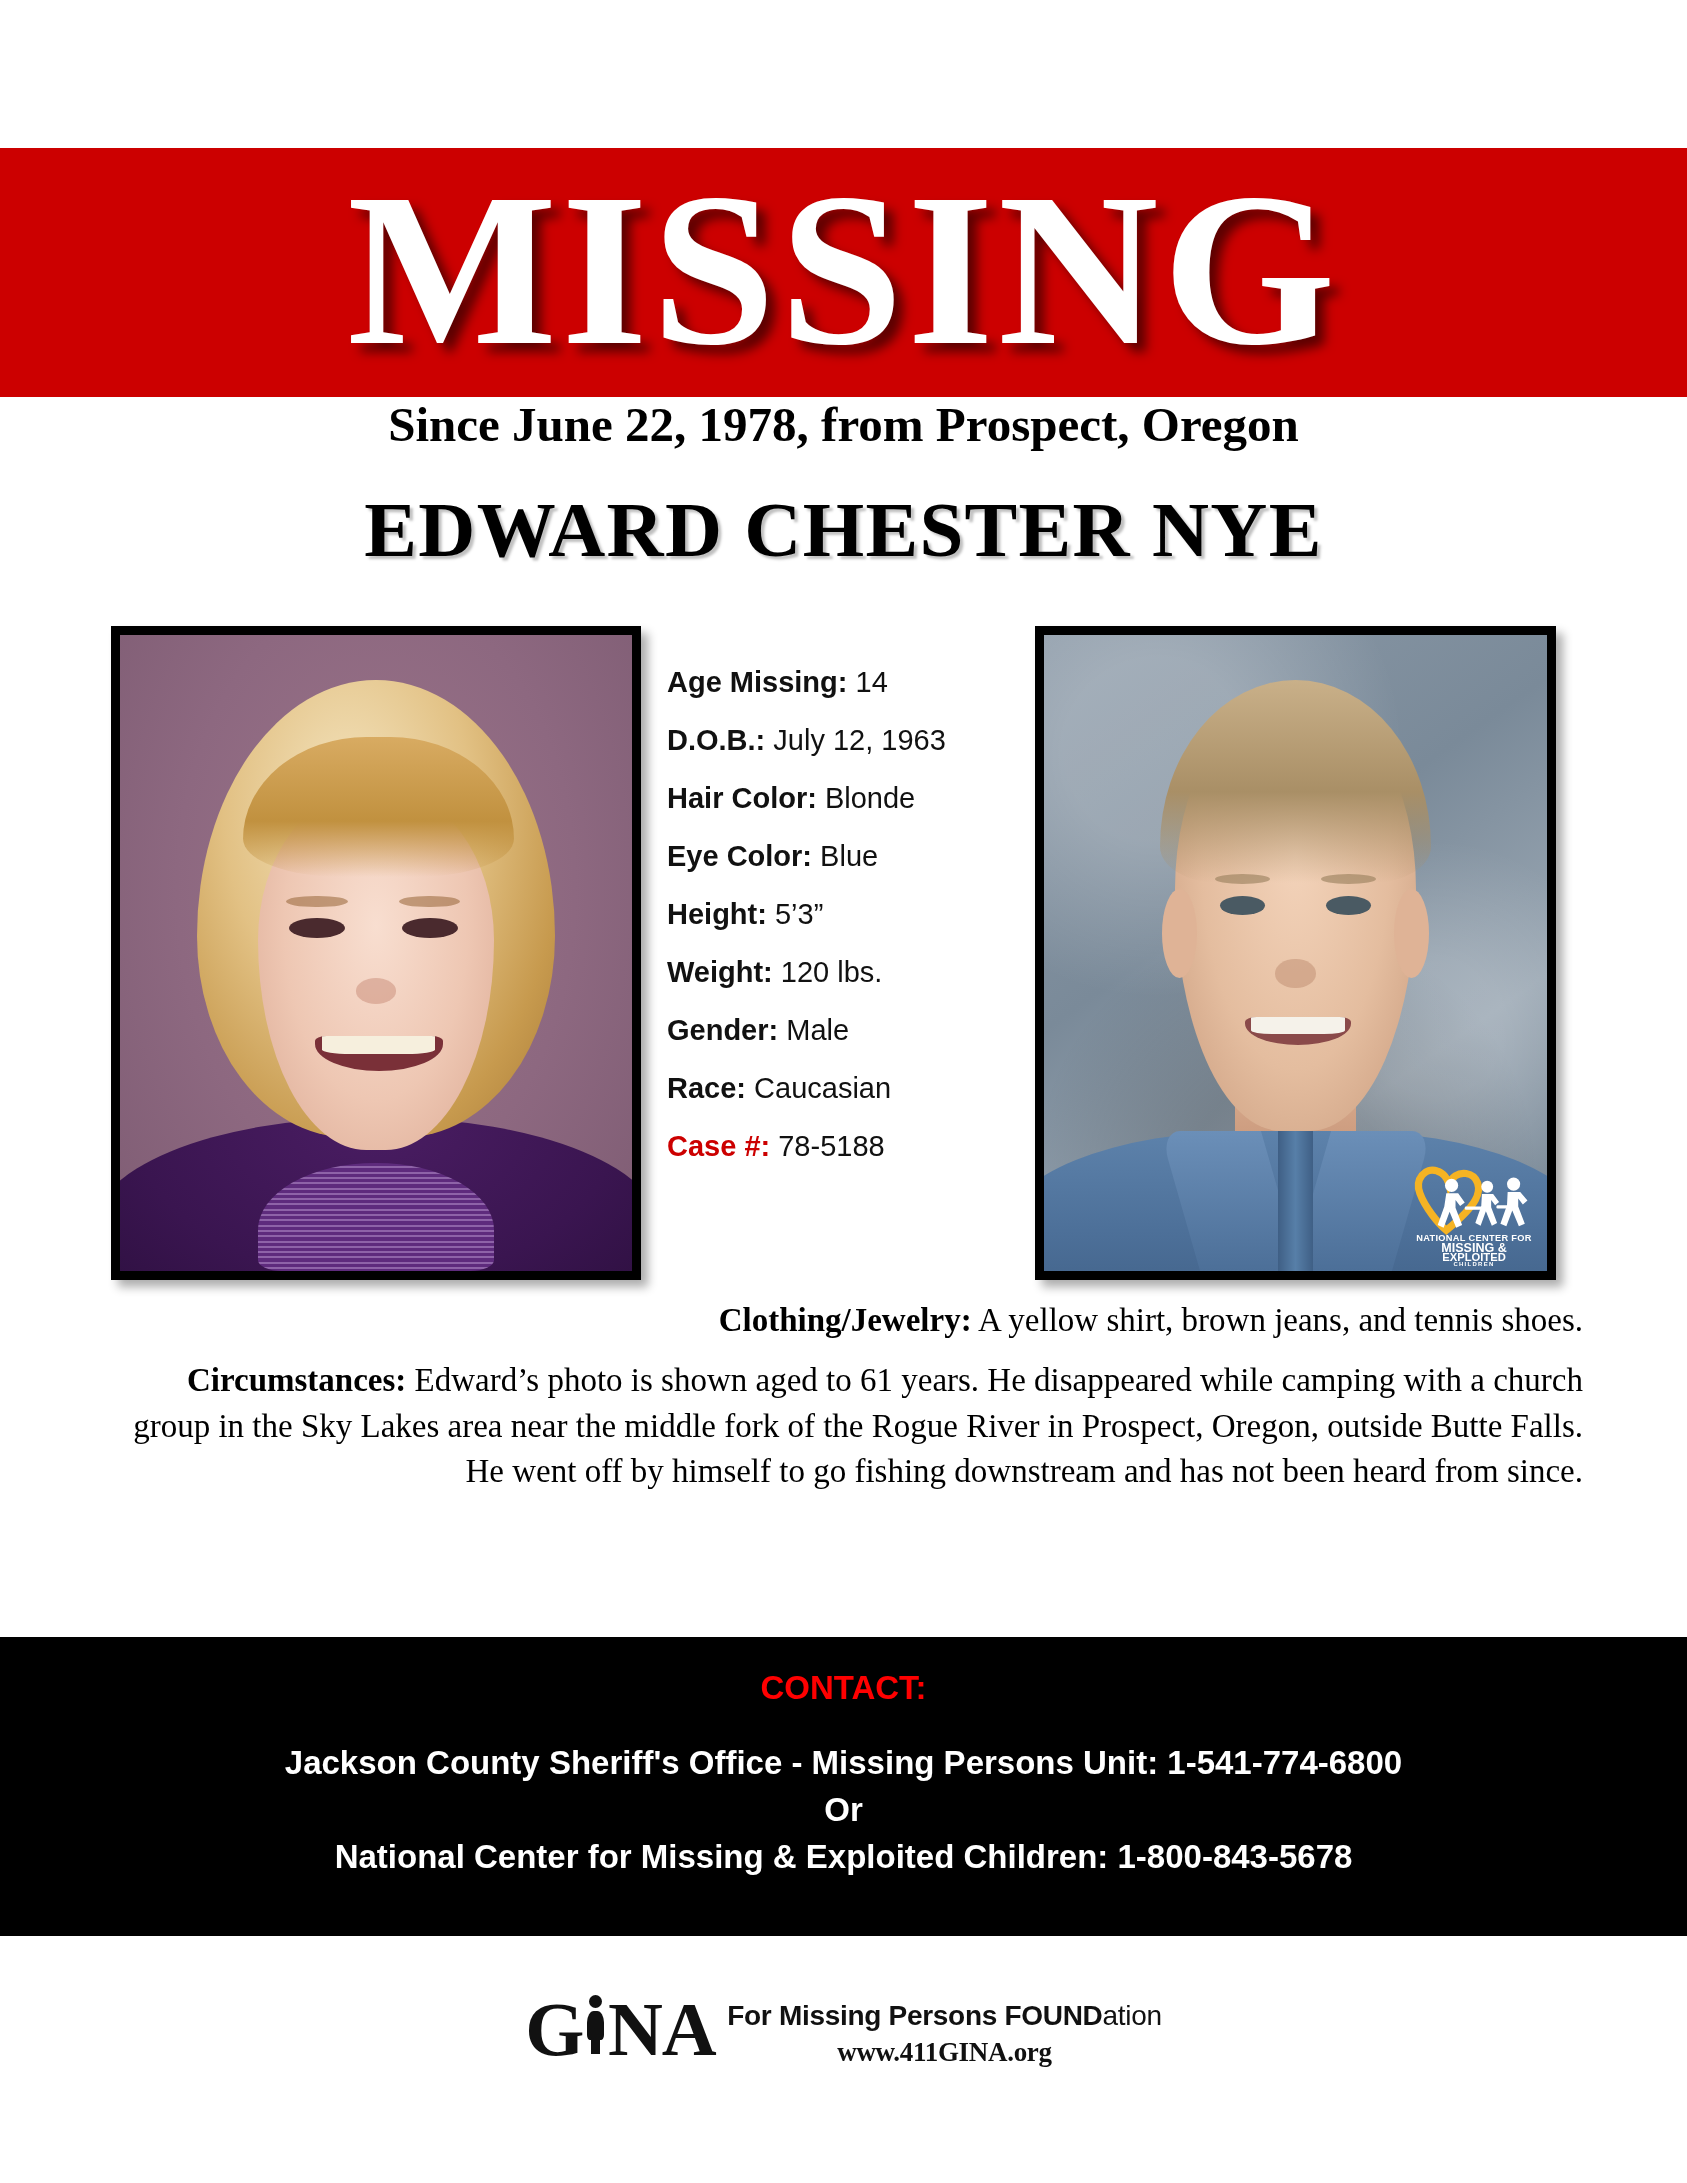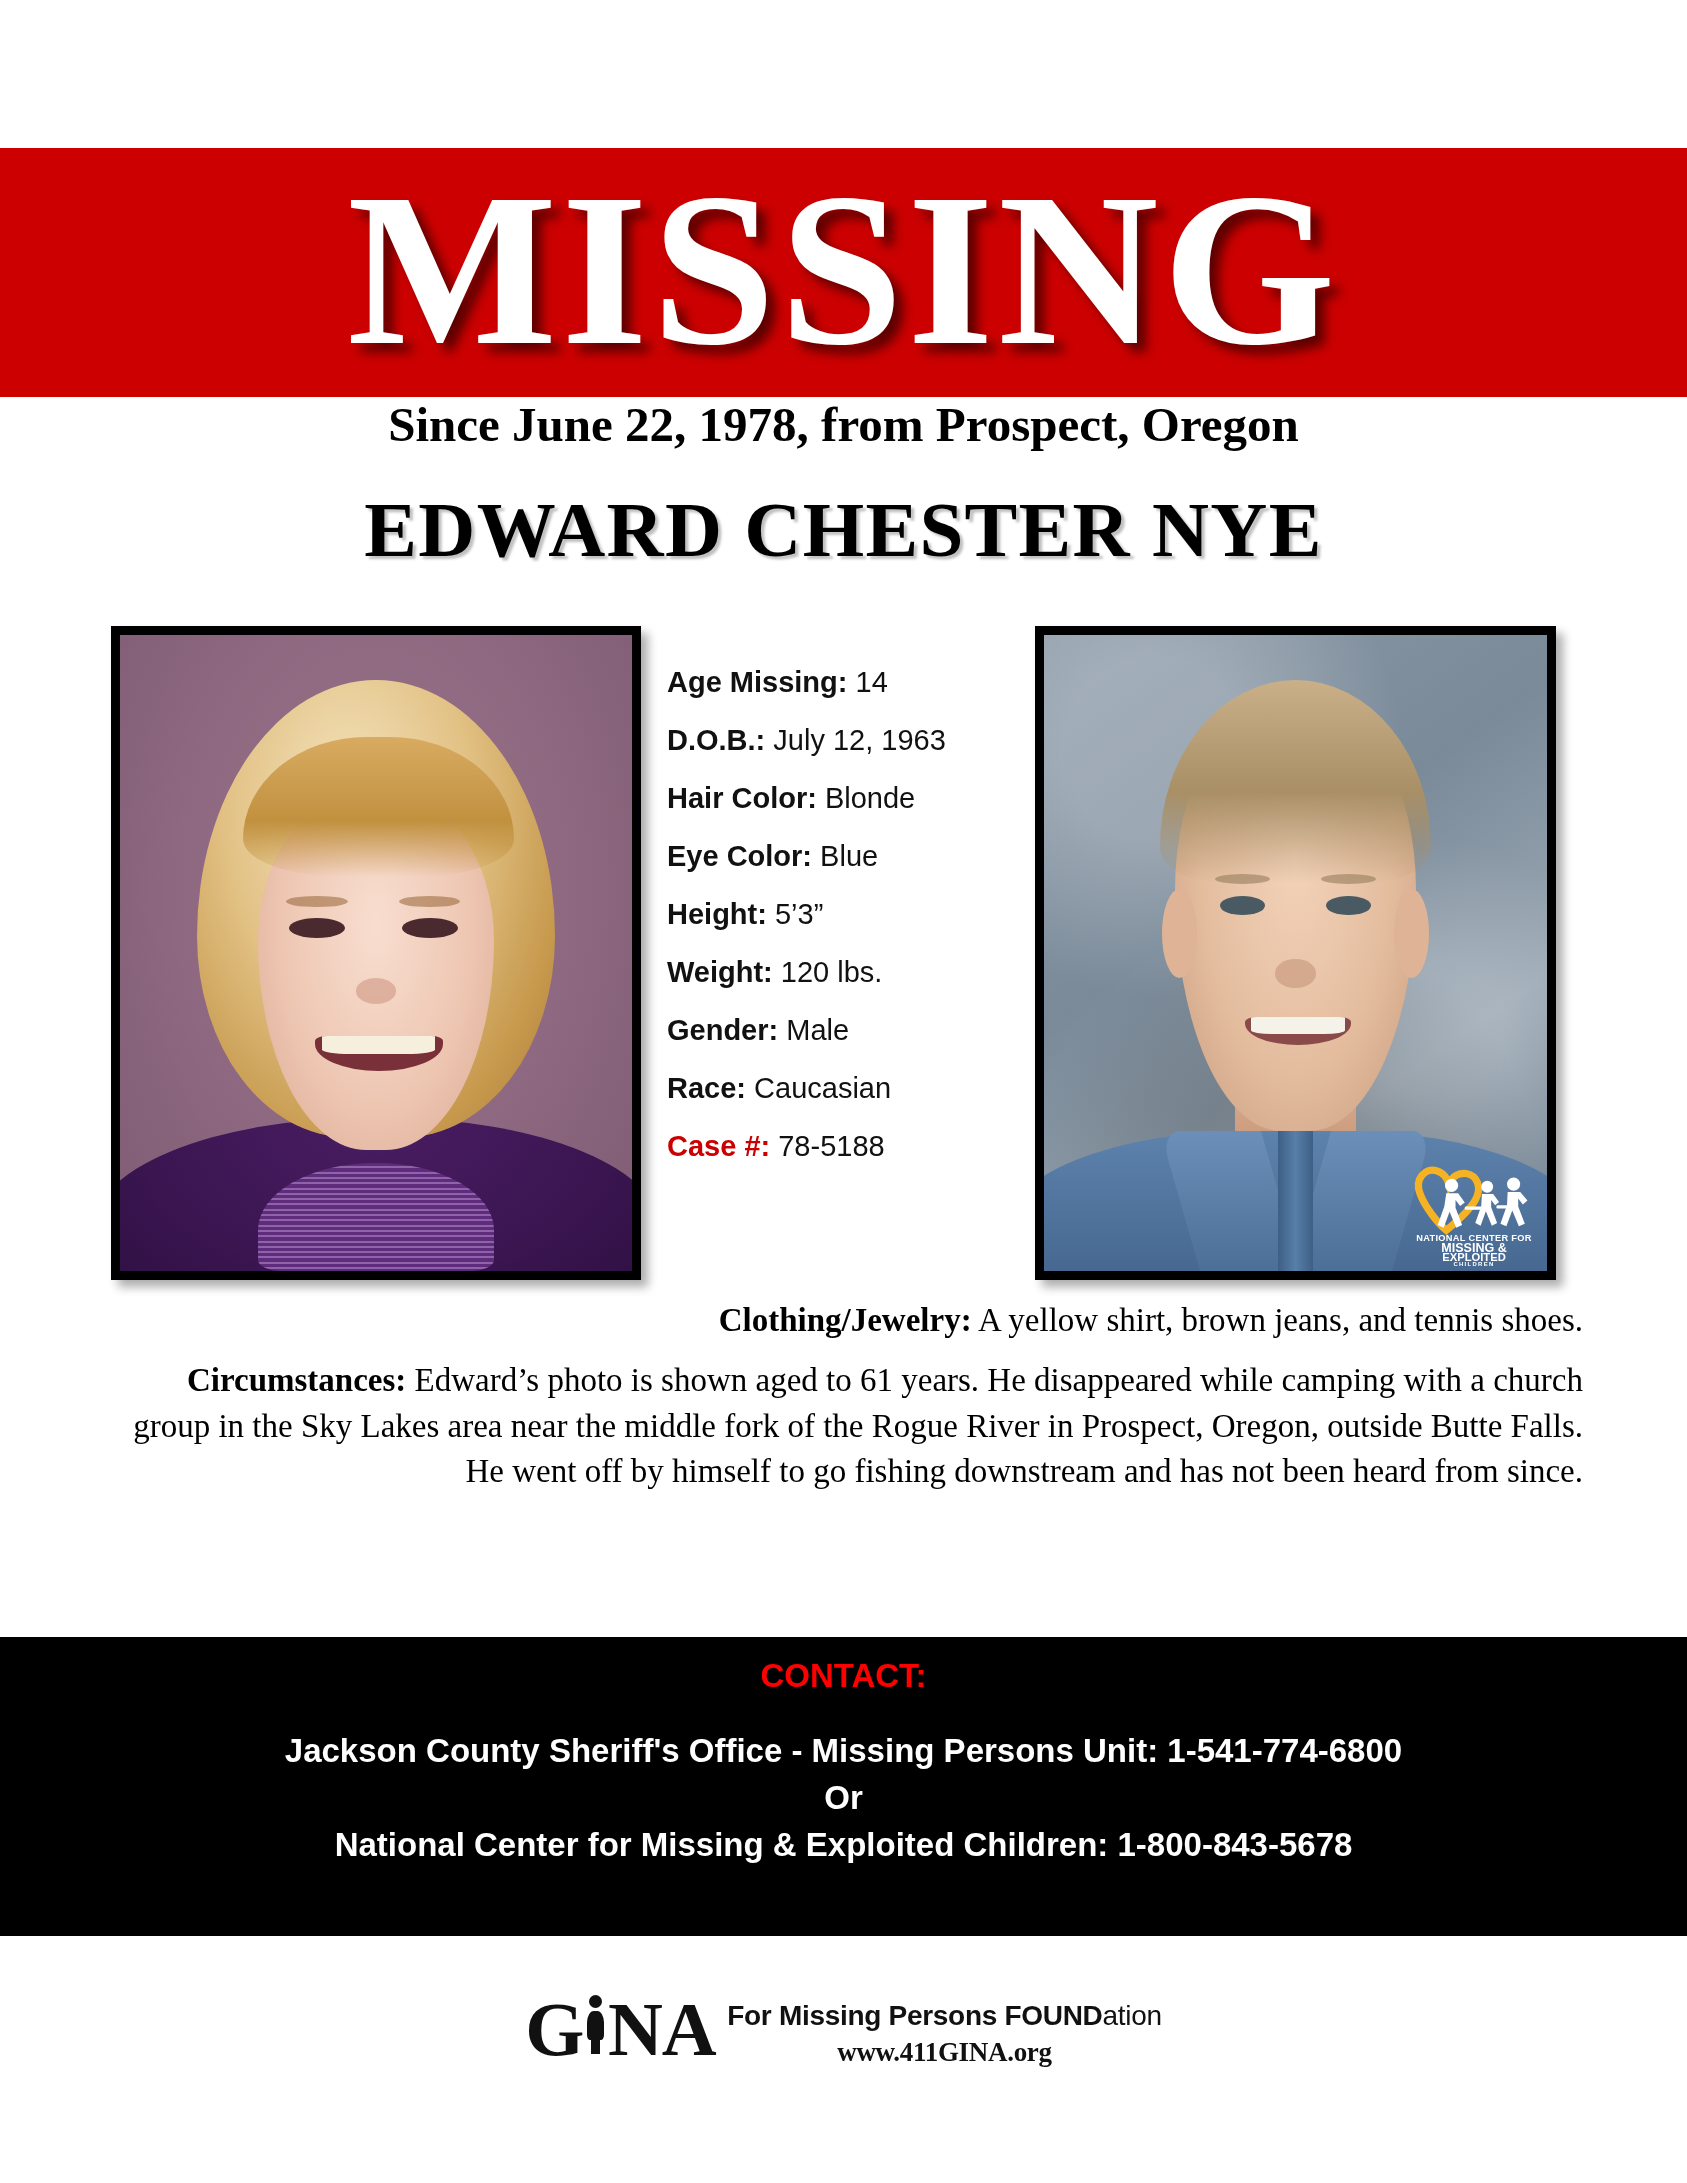--- a/index.html
+++ b/index.html
@@ -364,21 +364,21 @@
   .contact-bar {
     position: absolute;
     left: 0;
     top: 1637px;
     width: 1687px;
     height: 299px;
     background: #000000;
     color: #ffffff;
     font-family: "Liberation Sans", sans-serif;
     text-align: center;
-    padding-top: 20px;
+    padding-top: 32px;
     box-sizing: border-box;
   }
   .contact-heading {
     color: #ff0000;
     font-weight: bold;
     font-size: 33px;
     margin-bottom: 33px;
   }
   .contact-line {
     font-weight: bold;

